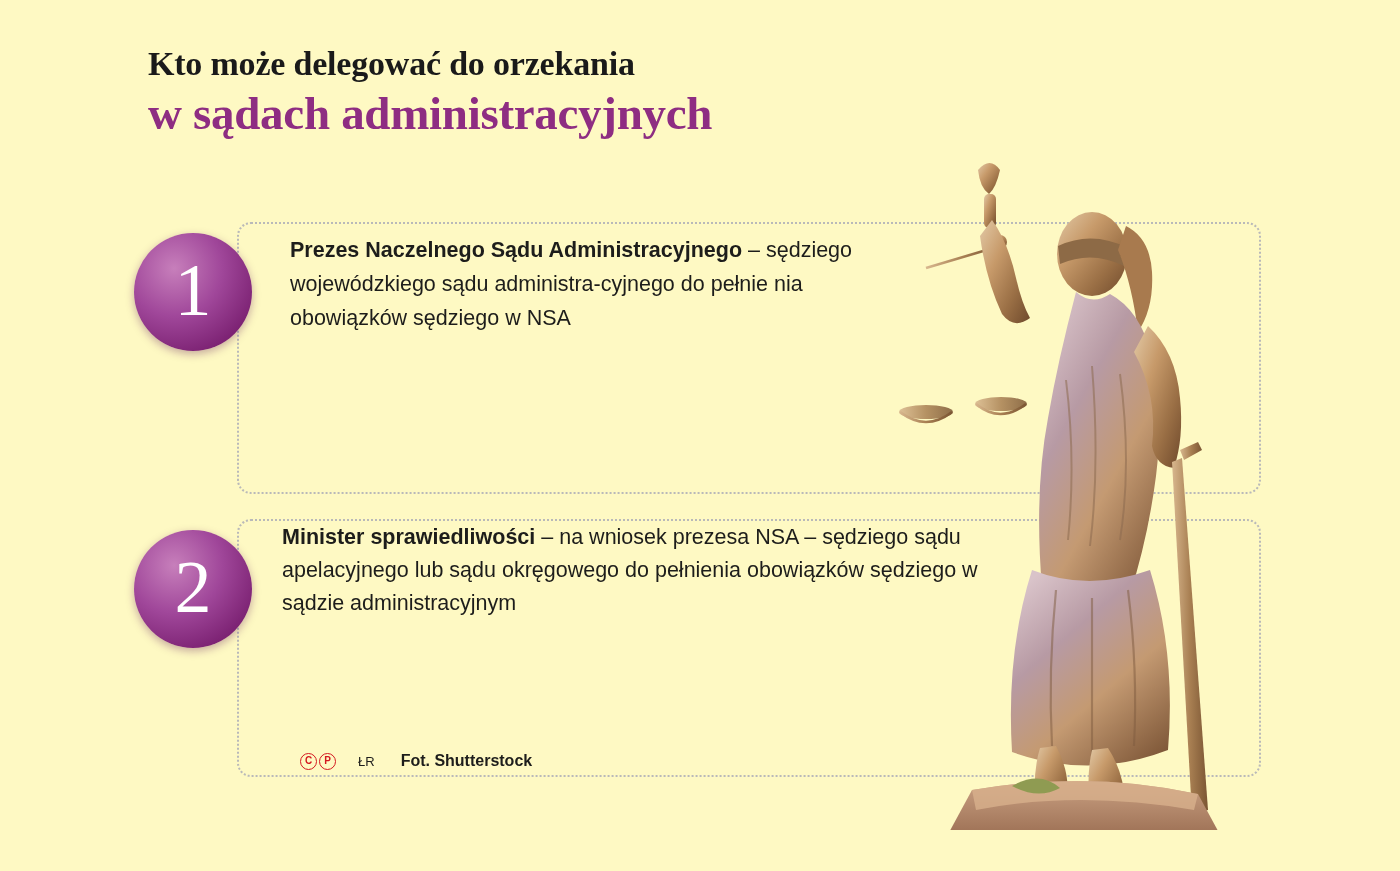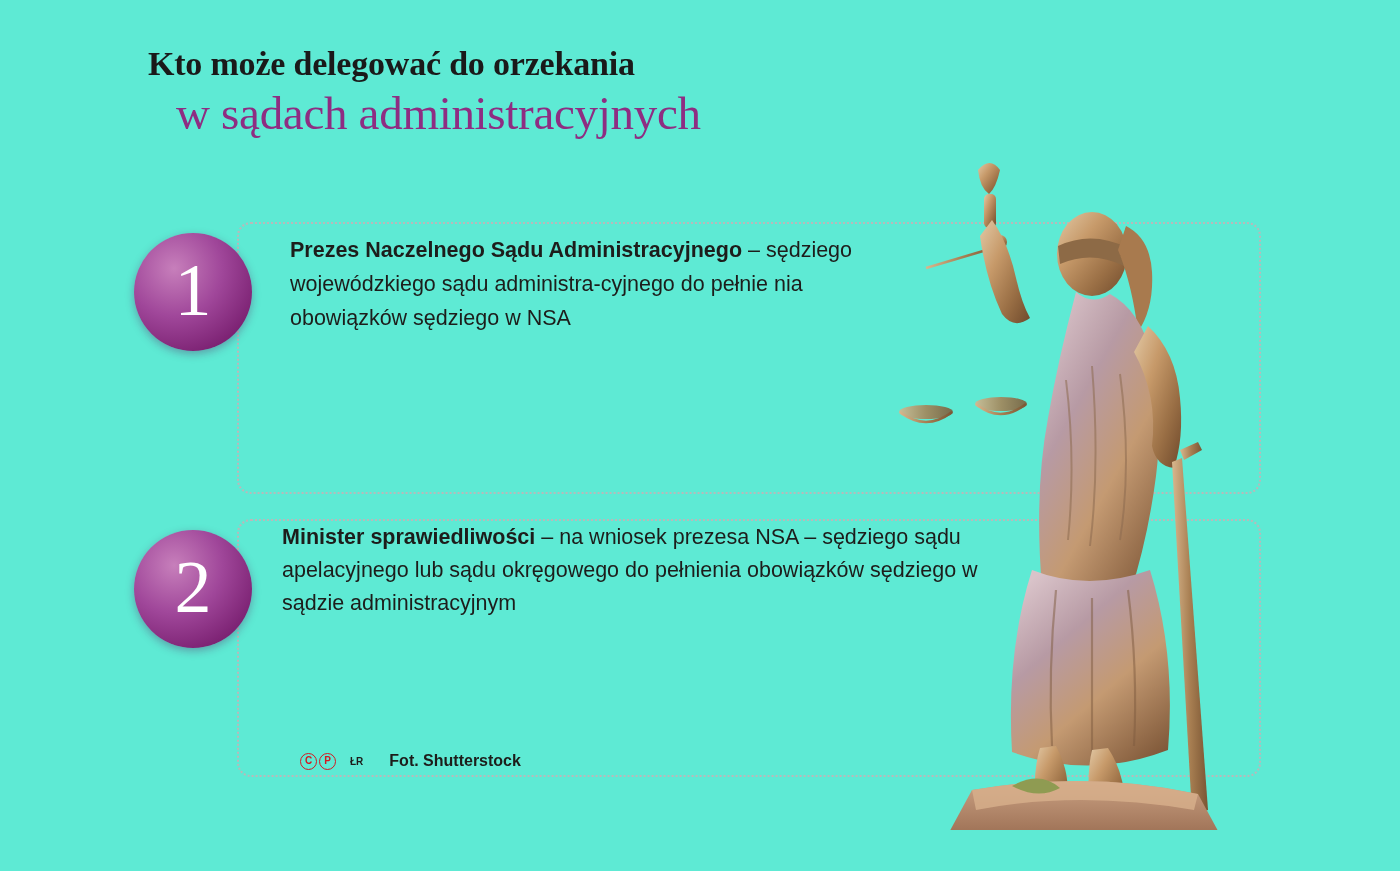--- a/index.html
+++ b/index.html
@@ -10,47 +10,46 @@
     width: 1400px;
     height: 871px;
     background: #ffffff;
     font-family: "Liberation Sans", sans-serif;
     overflow: hidden;
   }
   .infographic {
     position: relative;
     width: 1400px;
     height: 871px;
-    background: #5eead4;
+    background: #fef9c3;
   }
 
   
   .title-block {
     position: absolute;
     left: 148px;
     top: 44px;
     width: 900px;
   }
   .title-line1 {
     font-family: "Liberation Serif", serif;
     font-weight: bold;
     font-size: 34px;
     line-height: 40px;
     color: #1a1a1a;
     letter-spacing: -0.2px;
   }
   .title-line2 {
     font-family: "Liberation Serif", serif;
-    font-weight: normal;
+    font-weight: bold;
     font-size: 47px;
     line-height: 54px;
     color: #8e2d82;
     letter-spacing: -0.3px;
     margin-top: 2px;
-    margin-left: 28px;
   }
 
   
   .panel {
     position: absolute;
     border: 2px dotted #b9b9b9;
     border-radius: 14px;
     background: transparent;
     box-sizing: border-box;
   }
@@ -148,24 +147,24 @@
     border-radius: 50%;
     color: #d41820;
     font-size: 10px;
     font-weight: bold;
     display: flex;
     align-items: center;
     justify-content: center;
     line-height: 1;
   }
   .cp-initials {
-    font-size: 10px;
-    font-weight: bold;
+    font-size: 13px;
+    font-weight: normal;
     color: #1d1d1b;
-    margin-left: 0;
+    margin-left: 8px;
   }
   .credit {
     font-size: 16px;
     font-weight: bold;
     color: #1d1d1b;
     margin-left: 12px;
   }
 </style>
 </head>
 <body>

